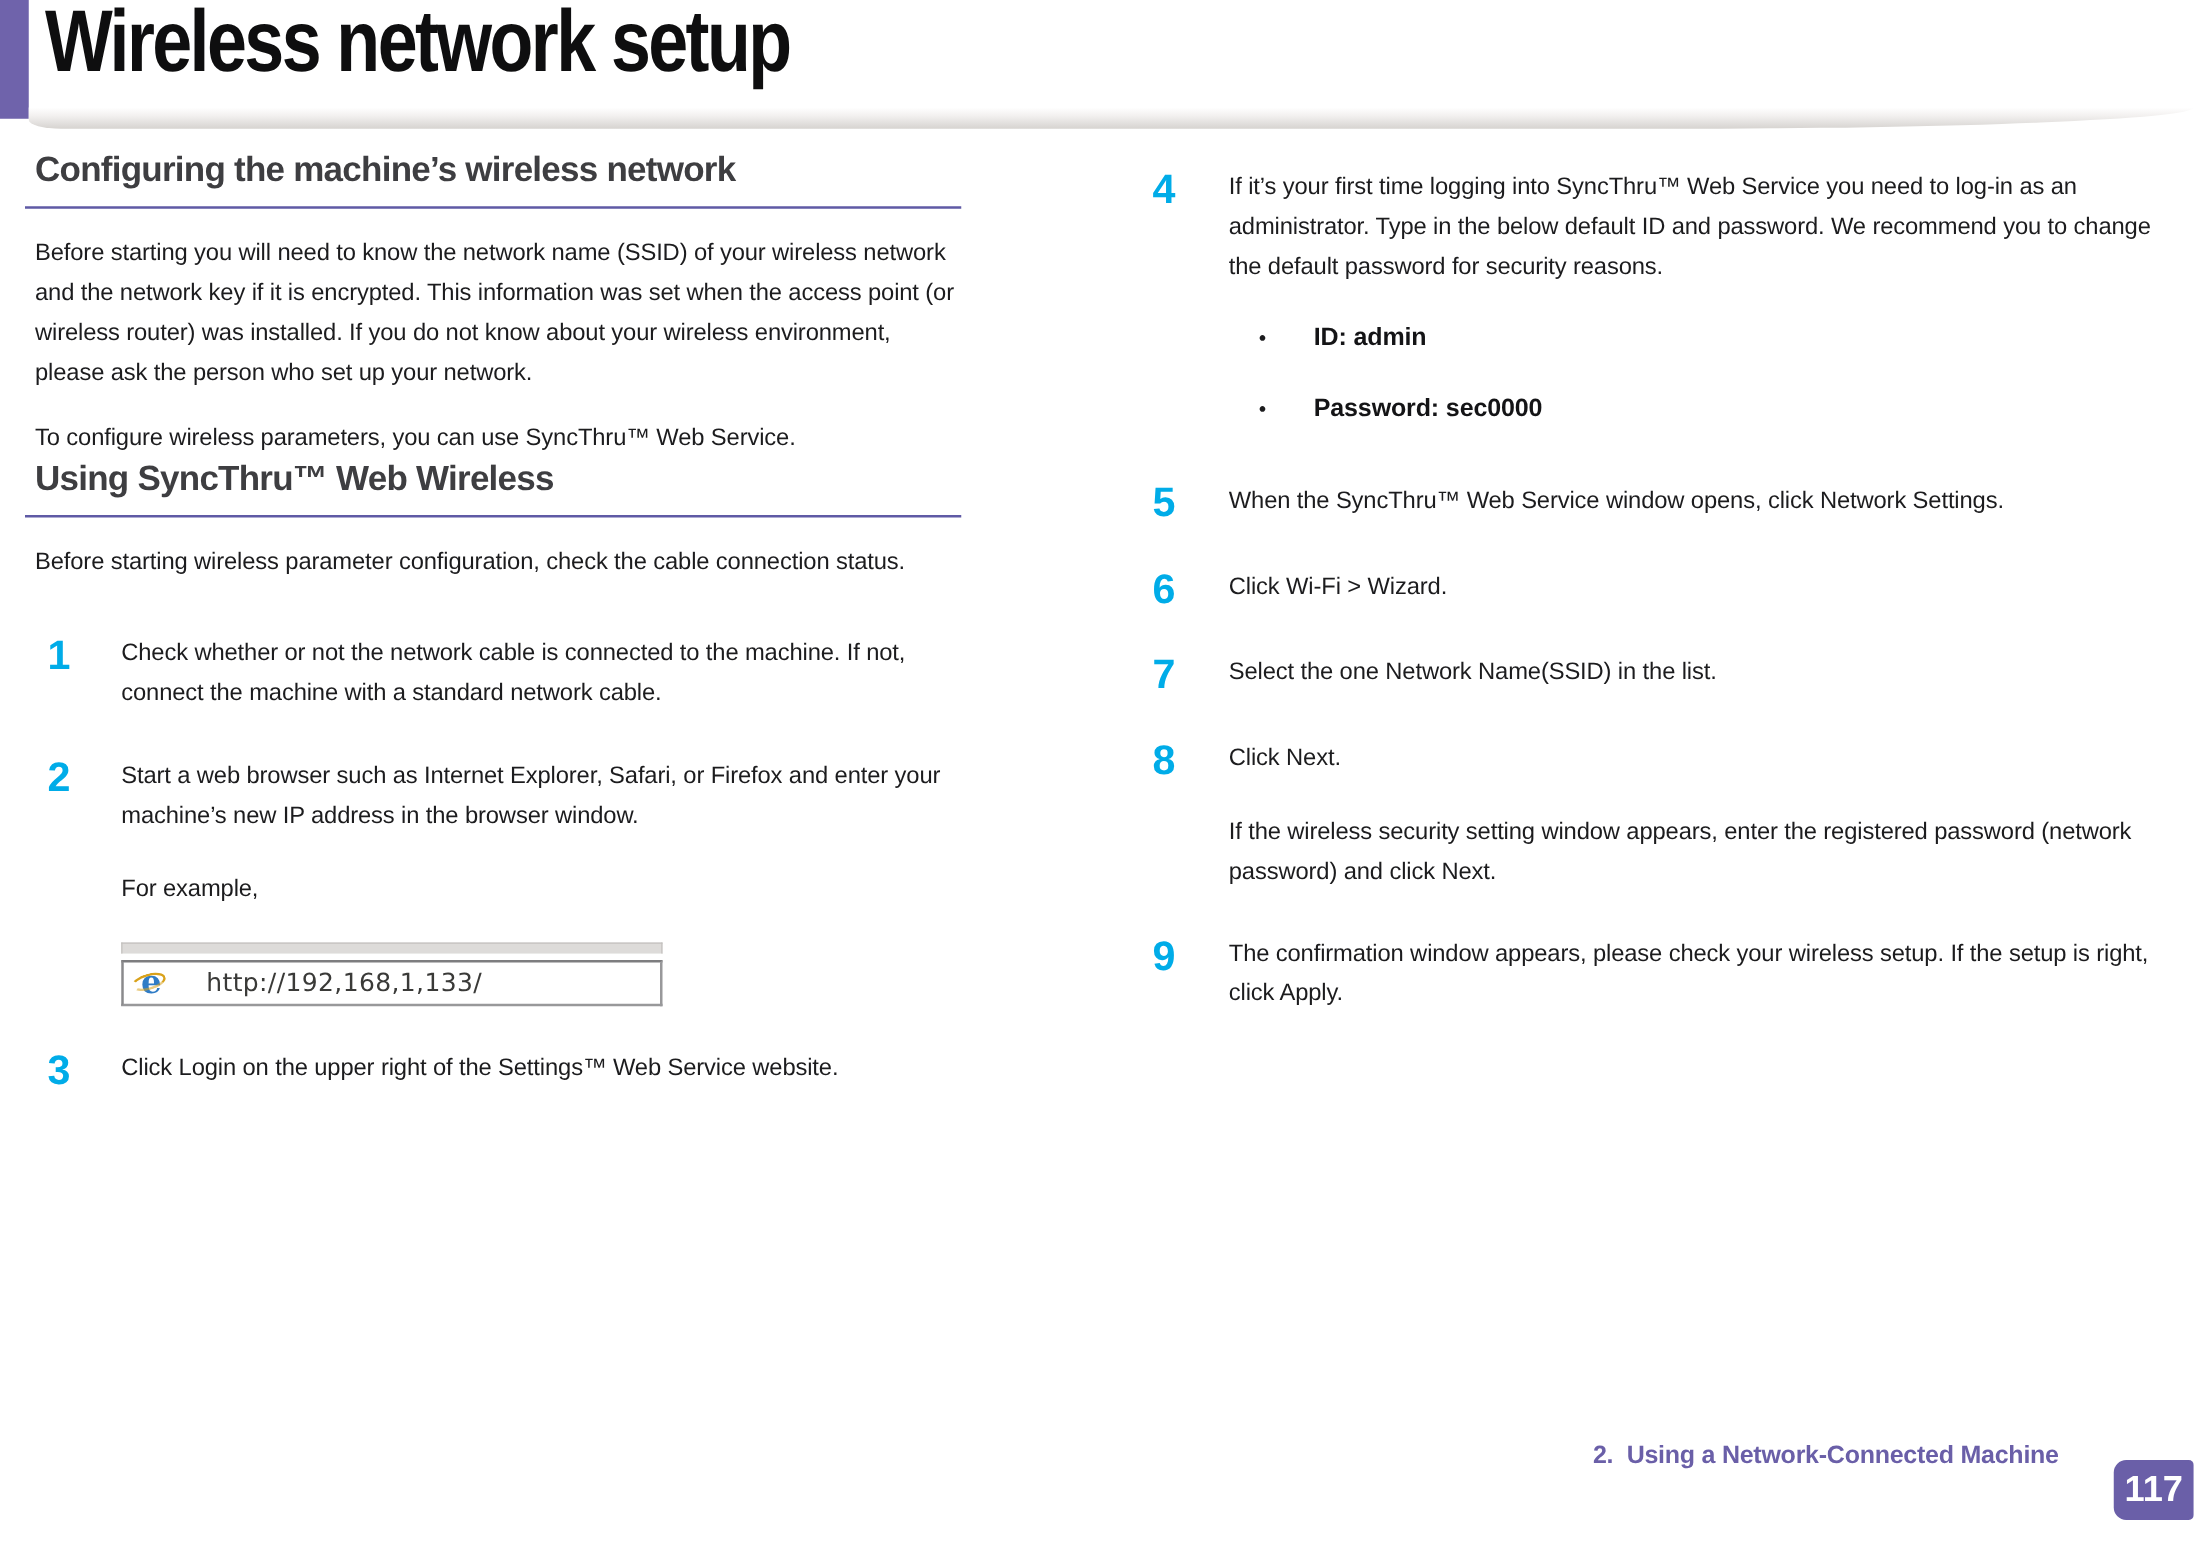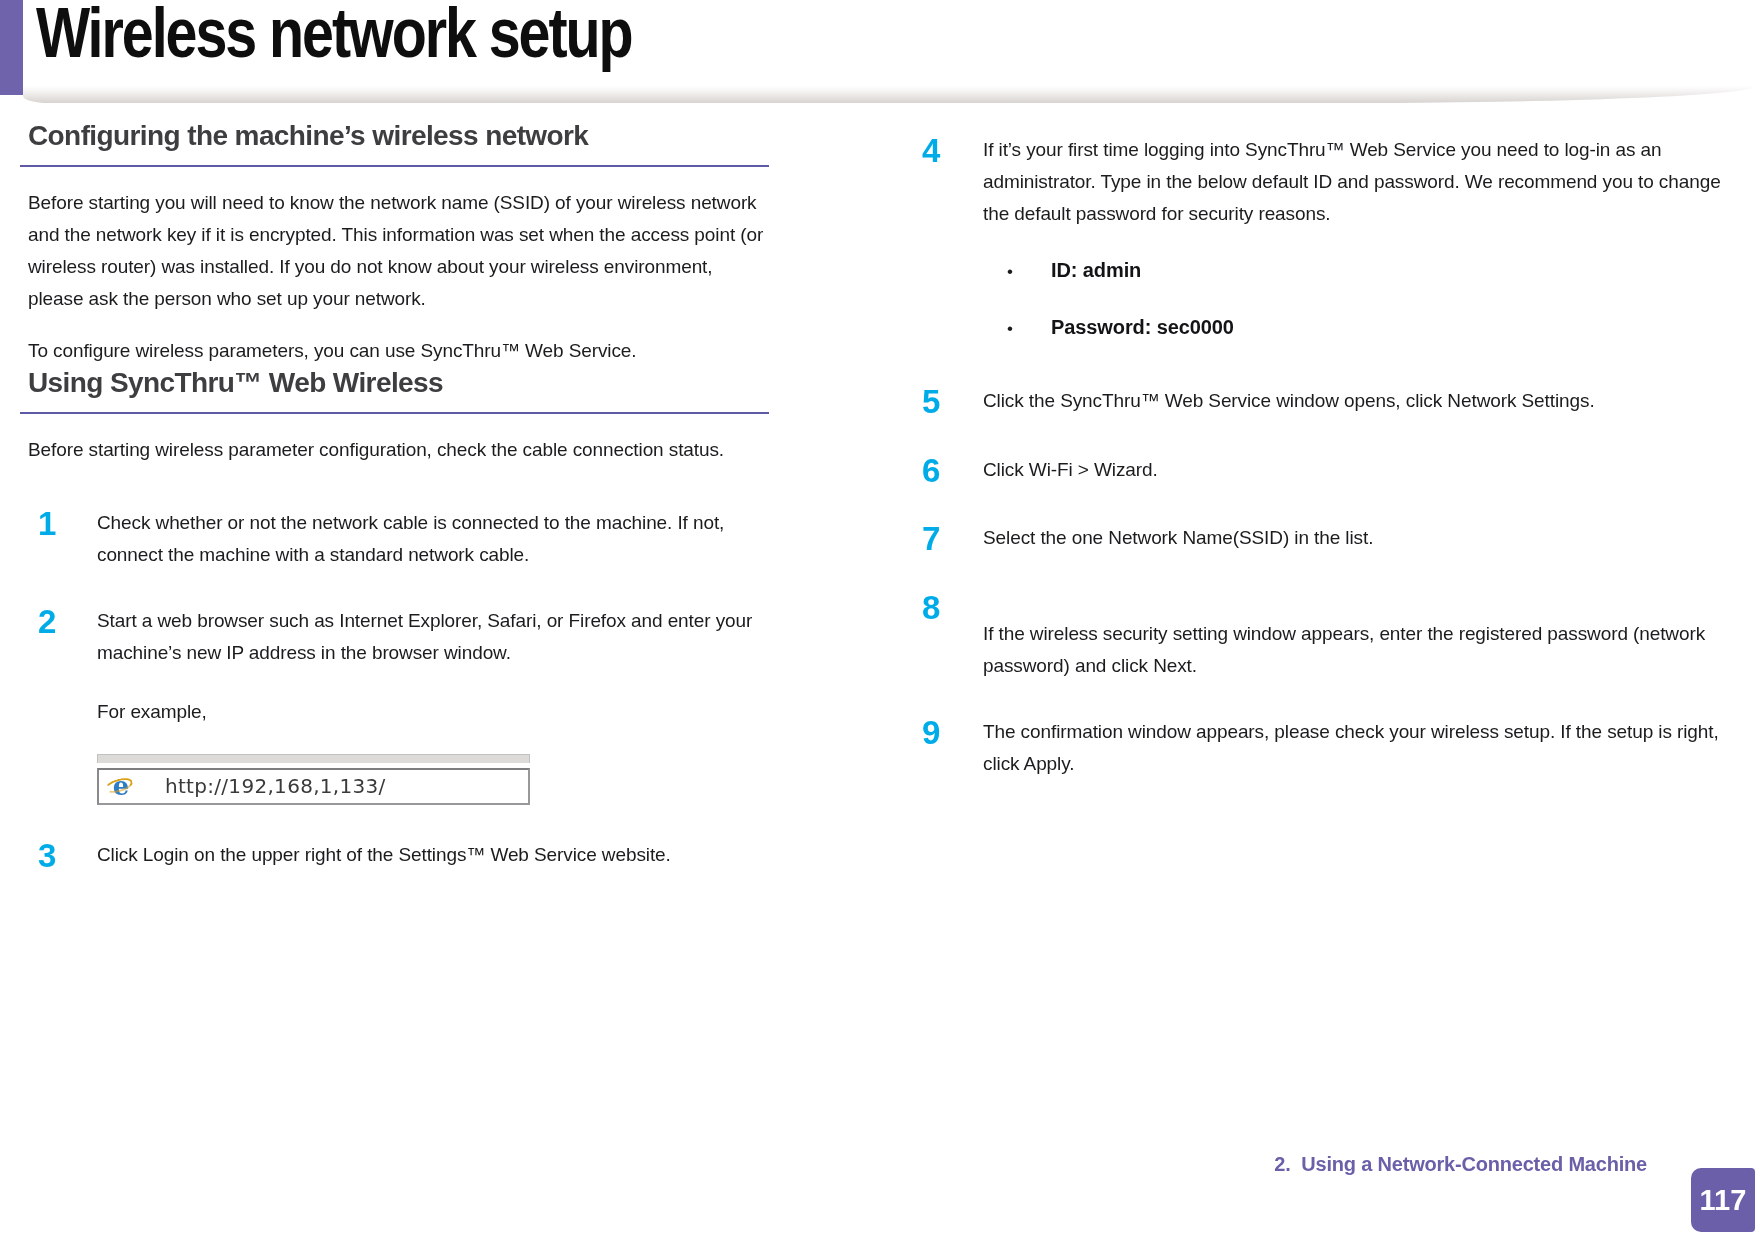--- a/index.html
+++ b/index.html
@@ -76,21 +76,21 @@
   }
   .url { font-family:"DejaVu Sans", sans-serif; font-size:20px; color:#3a3a38; letter-spacing:0.3px;margin-left:20px; }
 
   
   .footer-chapter {
     position:absolute; right:108px; top:1153px;
     font-size:20px; font-weight:bold; color:#6a5fa8; white-space:pre;
     letter-spacing:-0.2px;
   }
   .page-badge {
-    position:absolute; right:0; top:1168px; width:64px; height:64px;
+    position:absolute; right:0; top:1168px; width:64px; height:48px;
     background:#6a5fa8; color:#ffffff; border-radius:10px 4px 4px 10px;
     display:flex; align-items:center; justify-content:center;
     font-size:29px; font-weight:bold;
   }
 </style>
 </head>
 <body>
 
 <div class="accent-bar"></div>
 <h1 class="page-title">Wireless network setup</h1>
@@ -161,41 +161,42 @@
             <span class="dot">•</span>
             <span class="label">Password: sec0000</span>
           </div>
         </div>
       </div>
     </div>
 
     <div class="step" style="margin-top:40px;">
       <div class="step-num">5</div>
       <div class="step-body">
-        <p><span>Click the </span><span class="b">SyncThru™ Web Service</span><span> window opens, click </span><span class="b">Network Settings</span><span>.</span></p>
+        <p><span>When the </span><span class="b">SyncThru™ Web Service</span><span> window opens, click </span><span class="b">Network Settings</span><span>.</span></p>
       </div>
     </div>
 
     <div class="step">
       <div class="step-num">6</div>
       <div class="step-body">
         <p><span>Click </span><span class="b">Wi-Fi</span><span> &gt; </span><span class="b">Wizard</span><span>.</span></p>
       </div>
     </div>
 
     <div class="step">
       <div class="step-num">7</div>
       <div class="step-body">
         <p><span>Select the one </span><span class="b">Network Name(SSID)</span><span> in the list.</span></p>
       </div>
     </div>
 
     <div class="step">
       <div class="step-num">8</div>
       <div class="step-body">
+        <p><span>Click </span><span class="b">Next</span><span>.</span></p>
         <p class="follow"><span>If the wireless security setting window appears, enter the registered password (network password) and click </span><span class="b">Next</span><span>.</span></p>
       </div>
     </div>
 
     <div class="step">
       <div class="step-num">9</div>
       <div class="step-body">
         <p><span>The confirmation window appears, please check your wireless setup. If the setup is right, click </span><span class="b">Apply</span><span>.</span></p>
       </div>
     </div>

